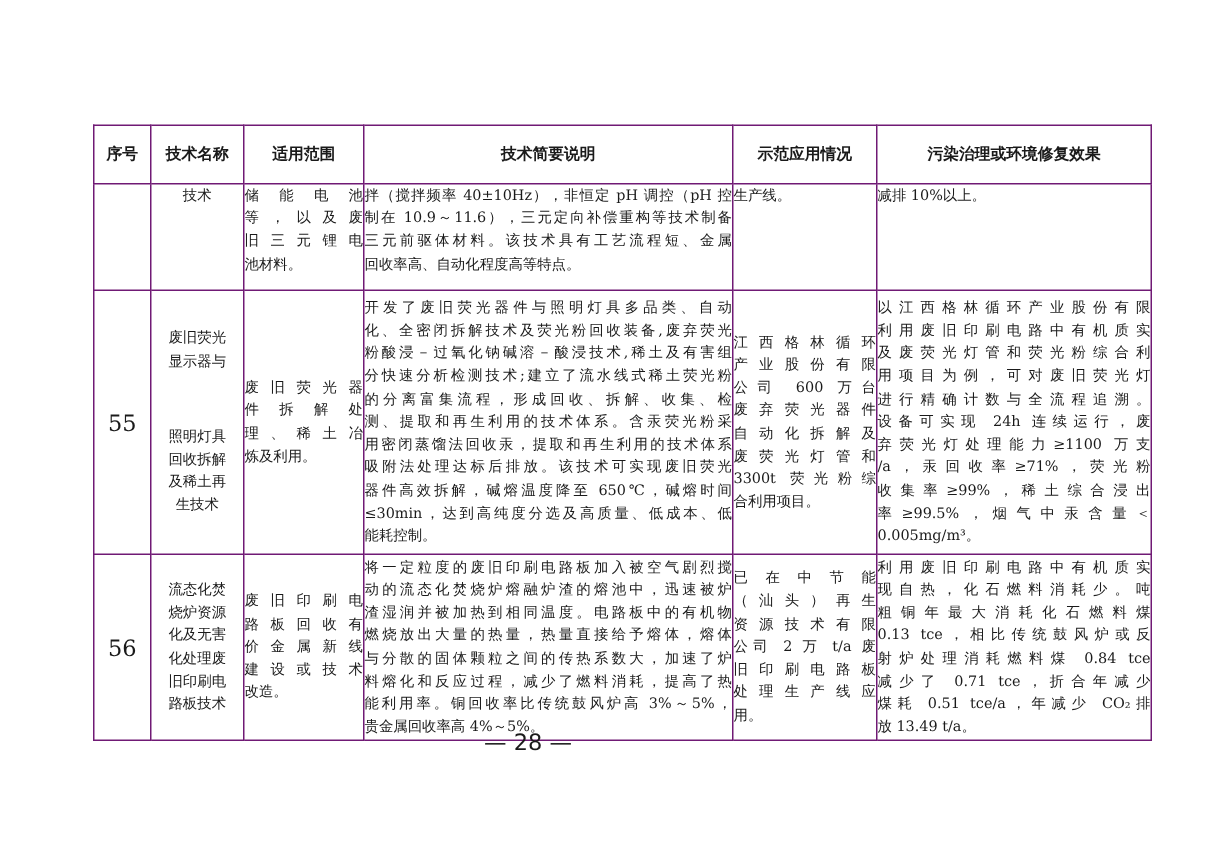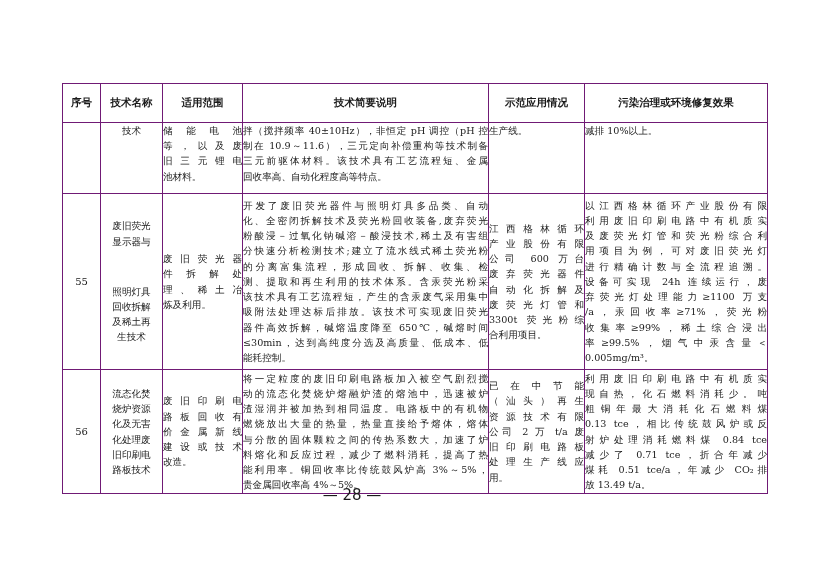--- a/index.html
+++ b/index.html
@@ -7,21 +7,21 @@
          font-family: "DejaVu Serif", "Liberation Serif", serif; color: #1a1a1a; }
   .page-table { position: absolute; left: 62px; top: 83px; width: 705px;
                 border-collapse: collapse; table-layout: fixed; }
   .page-table th, .page-table td { border: 1px solid #701a75; vertical-align: middle; padding: 0; }
   .page-table th { height: 38px; font-size: 10.5px; font-weight: bold; text-align: center;
                    font-family: "DejaVu Sans", "Liberation Sans", sans-serif; }
   .cell { font-size: 9.6px; line-height: 15.2px; padding: 1px 4px; }
   .just { text-align: justify; text-align-last: justify; }
   .center { text-align: center; }
   .top { vertical-align: top !important; }
-  .num { text-align: center; font-size: 10px; }
+  .num { text-align: center; font-size: 15px; }
   .line { display: block; }
   .footer { position: absolute; left: 0; width: 704px; top: 486px; text-align: center;
             font-family: "DejaVu Sans", "Liberation Sans", sans-serif; font-size: 15px; }
   .row-a td { height: 70px; }
   .row-b td { height: 175px; }
   .row-c td { height: 123px; }
 </style>
 </head>
 <body>
 
@@ -85,21 +85,21 @@
           <span class="line">理、稀土冶</span>
           <span class="line" style="text-align-last: left;">炼及利用。</span>
         </td>
         <td class="cell just">
           <span class="line">开发了废旧荧光器件与照明灯具多品类、自动</span>
           <span class="line">化、全密闭拆解技术及荧光粉回收装备,废弃荧光</span>
           <span class="line">粉酸浸－过氧化钠碱溶－酸浸技术,稀土及有害组</span>
           <span class="line">分快速分析检测技术;建立了流水线式稀土荧光粉</span>
           <span class="line">的分离富集流程，形成回收、拆解、收集、检</span>
           <span class="line">测、提取和再生利用的技术体系。含汞荧光粉采</span>
-          <span class="line">该技术具有工艺流程短，产生的含汞废气采用集中</span>
+          <span class="line">用密闭蒸馏法回收汞，提取和再生利用的技术体系</span>
           <span class="line">吸附法处理达标后排放。该技术可实现废旧荧光</span>
           <span class="line">器件高效拆解，碱熔温度降至 650℃，碱熔时间</span>
           <span class="line">≤30min，达到高纯度分选及高质量、低成本、低</span>
           <span class="line" style="text-align-last: left;">能耗控制。</span>
         </td>
         <td class="cell just">
           <span class="line">江西格林循环</span>
           <span class="line">产业股份有限</span>
           <span class="line">公司 600 万台</span>
           <span class="line">废弃荧光器件</span>

